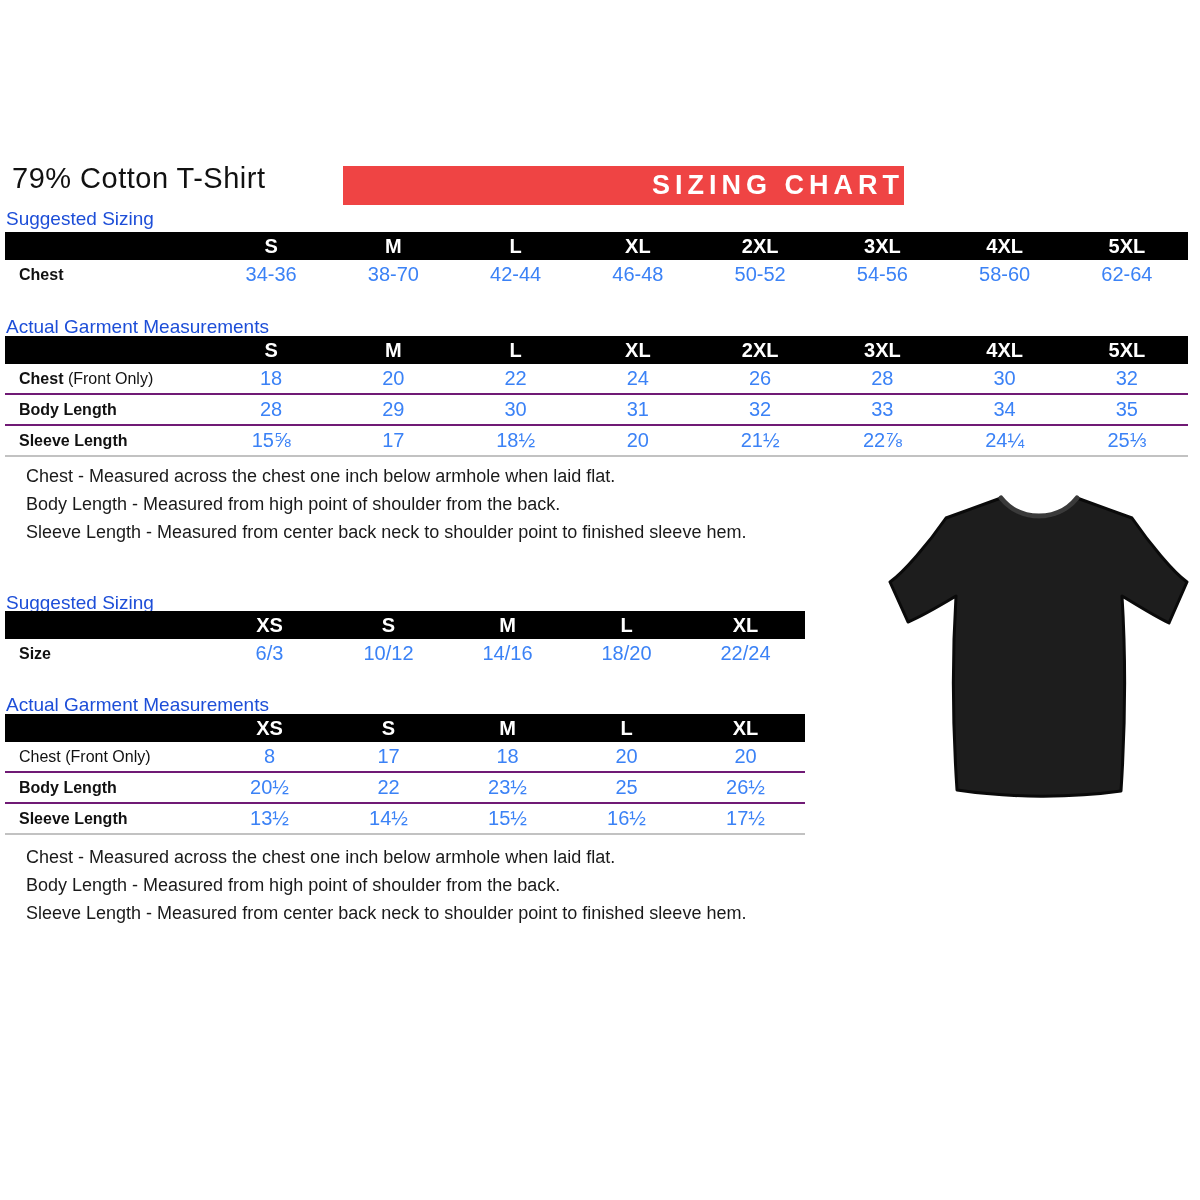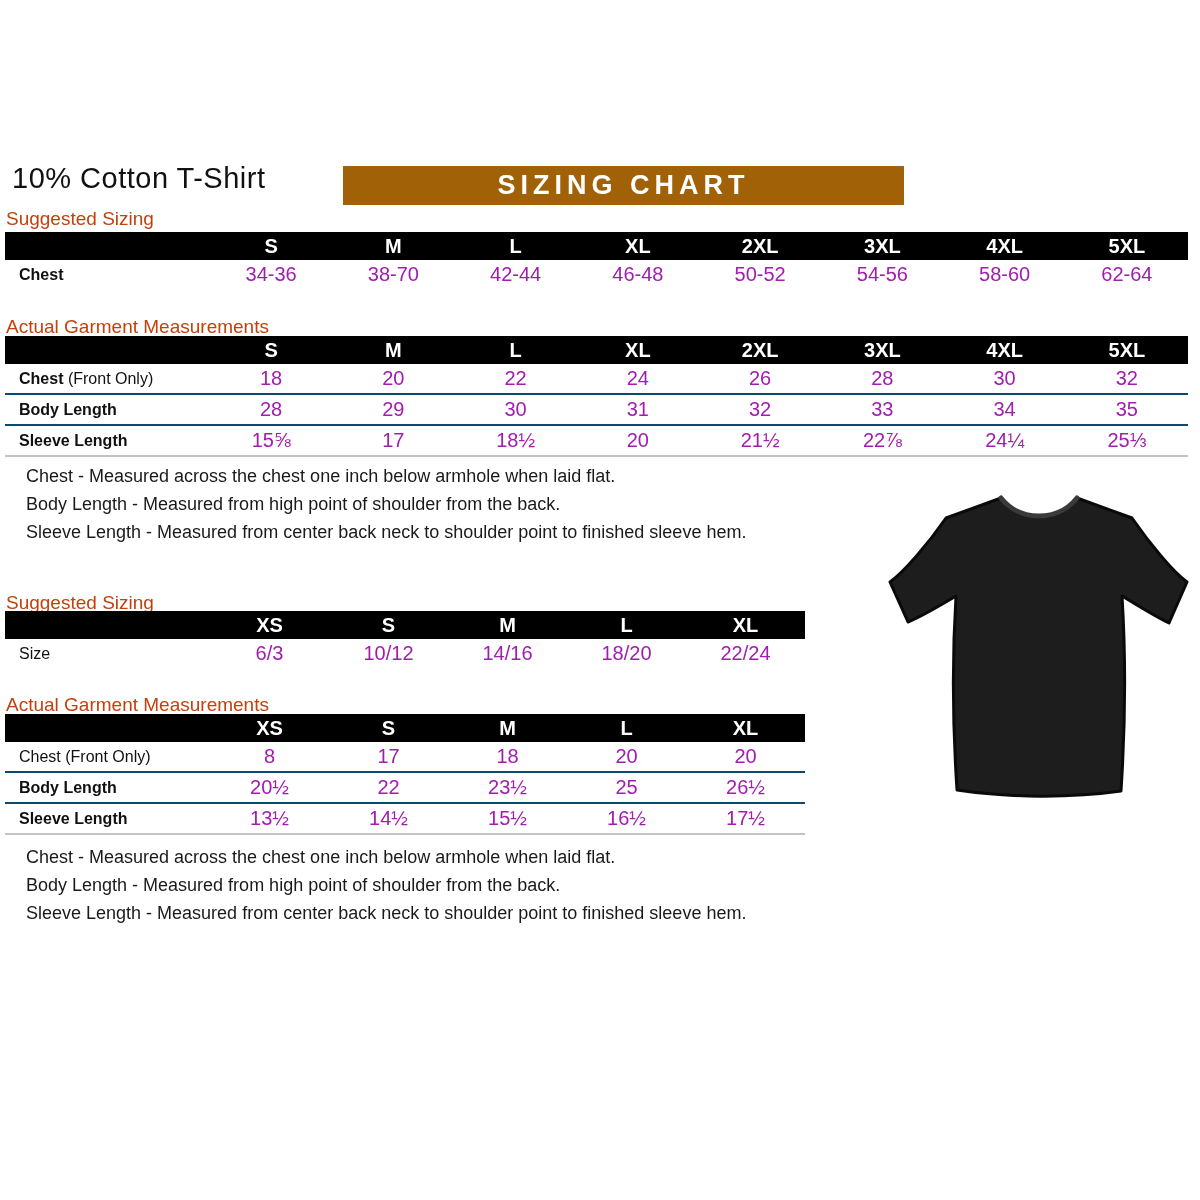--- a/index.html
+++ b/index.html
@@ -6,46 +6,46 @@
   .sheet{
     position:relative;width:1200px;height:1200px;background:#ffffff;
     font-family:"Liberation Sans",sans-serif;color:#1a1a1a;overflow:hidden;
   }
   .page-title{
     position:absolute;left:12px;top:162px;margin:0;
     font-size:29px;font-weight:400;color:#111;letter-spacing:0.5px;
   }
   .banner{
     position:absolute;left:343px;top:166px;width:561px;height:39px;
-    background:#a16207;display:flex;align-items:center;justify-content:center;
+    background:#ef4444;display:flex;align-items:center;justify-content:flex-end;
     color:#fff;font-weight:700;font-size:27px;letter-spacing:5px;
   }
-  .sec-label{position:absolute;left:6px;font-size:19px;color:#c2410c;}
+  .sec-label{position:absolute;left:6px;font-size:19px;color:#1d4ed8;}
   .youth-title{
     position:absolute;left:6px;top:548px;margin:0;
     font-size:29px;font-weight:700;color:#111;
   }
   .size-table{position:absolute;left:5px;}
   .t-head{display:grid;background:#000;color:#fff;height:28px;align-items:center;}
   .t-head .cell{text-align:center;font-weight:700;font-size:20px;}
   .t-row{display:grid;height:29px;align-items:center;background:#fff;}
-  .t-row .cell{text-align:center;font-size:20px;color:#a21caf;}
+  .t-row .cell{text-align:center;font-size:20px;color:#3b82f6;}
   .t-row .rlabel{text-align:left;padding-left:14px;font-size:16px;color:#111;white-space:nowrap;}
-  .bordered .t-row + .t-row{border-top:2px solid #0c4a6e;}
+  .bordered .t-row + .t-row{border-top:2px solid #701a75;}
   .bordered{border-bottom:2px solid #c2c2c2;}
   .notes{position:absolute;left:26px;}
   .note{font-size:18px;line-height:28px;color:#1a1a1a;}
   .tee-wrap{position:absolute;left:880px;top:478px;width:316px;height:330px;}
 </style>
 </head>
 <body>
 
 <div class="sheet">
 
-  <h1 class="page-title">10% Cotton T-Shirt</h1>
+  <h1 class="page-title">79% Cotton T-Shirt</h1>
 
   <div class="banner">
     <span>SIZING CHART</span>
   </div>
 
   <div class="sec-label" style="top:208px;">Suggested Sizing</div>
   <div class="size-table" style="top:232px;width:1183px;">
       <div class="t-head" style="grid-template-columns: 205px repeat(8, 1fr);">
         <div class="cell"></div>
         <div class="cell">S</div>
@@ -129,21 +129,21 @@
   <div class="size-table" style="top:611px;width:800px;">
       <div class="t-head" style="grid-template-columns: 205px repeat(5, 1fr);">
         <div class="cell"></div>
         <div class="cell">XS</div>
         <div class="cell">S</div>
         <div class="cell">M</div>
         <div class="cell">L</div>
         <div class="cell">XL</div>
       </div>
       <div class="t-row" style="grid-template-columns: 205px repeat(5, 1fr);">
-        <div class="rlabel"><span style="font-weight: 400;">Size</span></div>
+        <div class="rlabel"><span style="font-weight: 700;">Size</span></div>
         <div class="cell">6/3</div>
         <div class="cell">10/12</div>
         <div class="cell">14/16</div>
         <div class="cell">18/20</div>
         <div class="cell">22/24</div>
       </div>
     </div>
 
   <div class="sec-label" style="top:694px;">Actual Garment Measurements</div>
   <div class="size-table bordered" style="top:714px;width:800px;">

